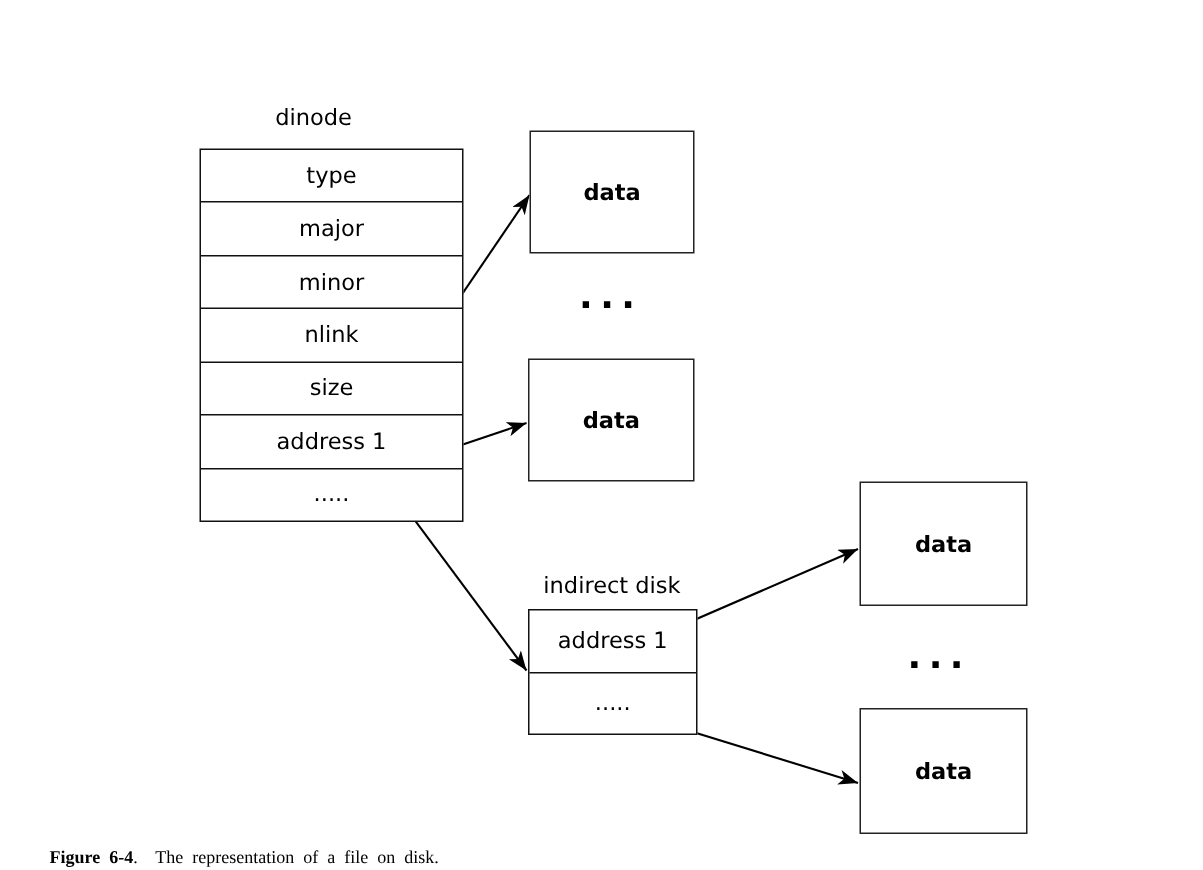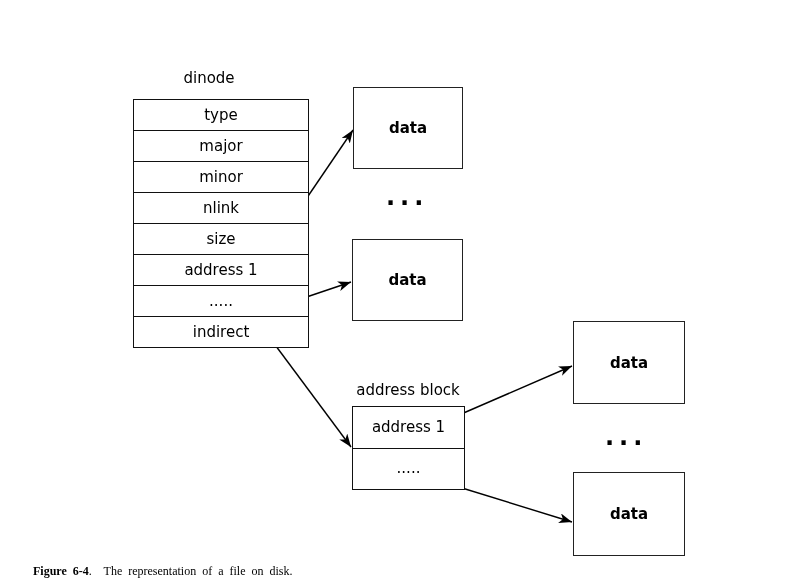--- a/index.html
+++ b/index.html
@@ -116,32 +116,31 @@
   <div id="dinode-title" class="block-title">dinode</div>
 
   <div id="dinode-table" class="struct-table">
     <div class="cell">type</div>
     <div class="cell">major</div>
     <div class="cell">minor</div>
     <div class="cell">nlink</div>
     <div class="cell">size</div>
     <div class="cell">address 1</div>
     <div class="cell">.....</div>
-    <div class="cell">indirect</div>
   </div>
 
   <div id="databox-1" class="databox">data</div>
   <div id="databox-2" class="databox">data</div>
   <div id="databox-3" class="databox">data</div>
   <div id="databox-4" class="databox">data</div>
 
   <div id="dots-top" class="dots">...</div>
   <div id="dots-right" class="dots">...</div>
 
-  <div id="indirect-title" class="block-title">address block</div>
+  <div id="indirect-title" class="block-title">indirect disk</div>
 
   <div id="indirect-table" class="struct-table">
     <div class="cell">address 1</div>
     <div class="cell">.....</div>
   </div>
 
   <div id="caption"><span class="fig-label">Figure 6-4</span><span>.  The representation of a file on disk.</span></div>
 
   <div id="bottom-rule"></div>
 

